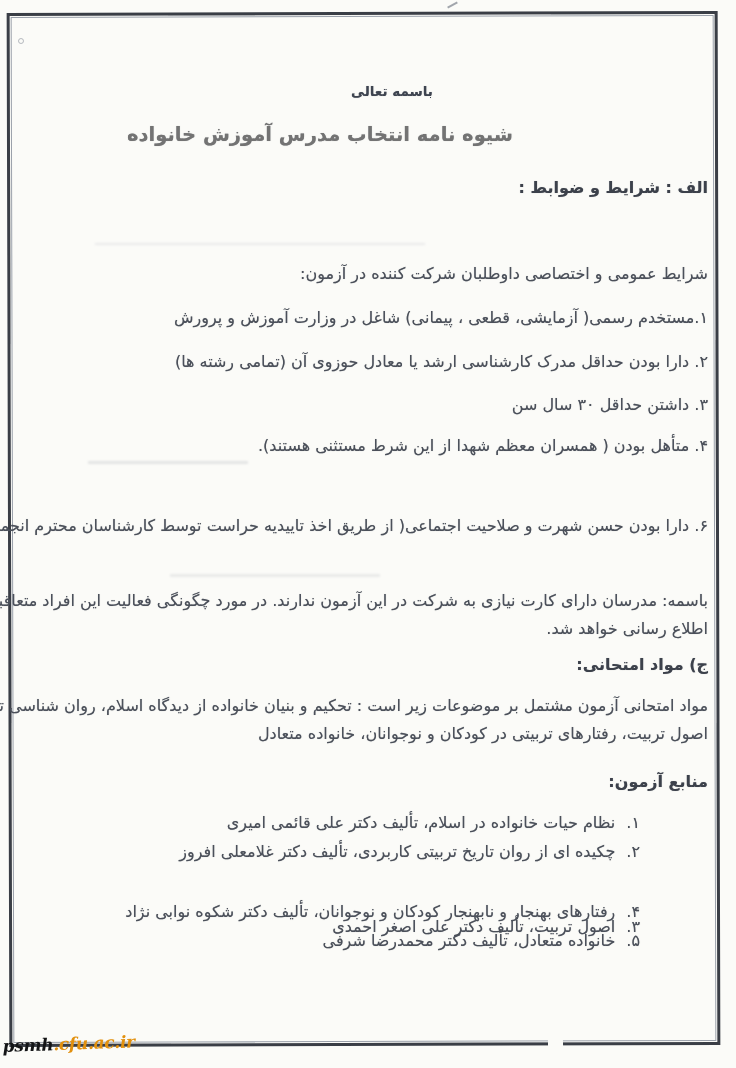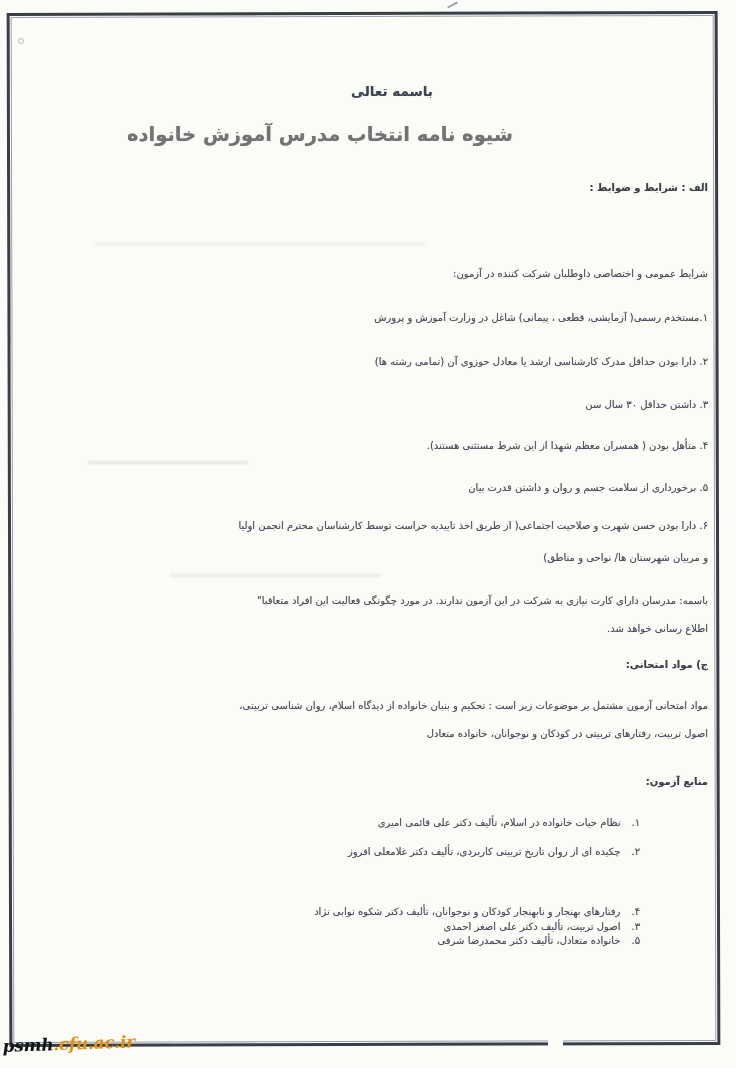--- a/index.html
+++ b/index.html
@@ -12,21 +12,21 @@
   
   .frame{
     position:absolute;left:8px;top:12px;width:711px;height:1034px;
     box-sizing:border-box;
     border:3px solid #3a3e46;
     box-shadow:inset 0 0 0 1px #fbfbf8, inset 0 0 0 2px #9aa0aa;
     transform:rotate(-0.15deg);
   }
   .t{
     position:absolute;direction:rtl;white-space:nowrap;
-    font-size:10px;line-height:22px;color:#4b505a;
+    font-size:16px;line-height:22px;color:#4b505a;
     text-shadow:0 0 0.7px rgba(75,80,90,0.55);
   }
   .b{font-weight:bold;color:#3c414b;}
   .bismillah{top:80px;left:322px;width:140px;text-align:center;font-size:13.5px;font-weight:bold;color:#3e4450;}
   .title{top:124px;left:153px;width:360px;text-align:center;font-size:19.5px;font-weight:bold;color:#737373;}
   .r{right:28px;}
   .sec-a{top:177px;}
   .intro{top:219px;}
   .date{font-weight:bold;text-decoration:underline;text-underline-offset:3px;color:#3c414b;}
   .cond-h{top:263px;}
@@ -81,23 +81,21 @@
 
   <div class="t b r sec-a">الف : شرایط و ضوابط :</div>
 
 
   <div class="t r cond-h">شرایط عمومی و اختصاصی داوطلبان شرکت کننده در آزمون:</div>
 
   <div class="t r c1">۱.مستخدم رسمی( آزمایشی، قطعی ، پیمانی) شاغل در وزارت آموزش و پرورش</div>
   <div class="t r c2">۲. دارا بودن حداقل مدرک کارشناسی ارشد یا معادل حوزوی آن (تمامی رشته ها)</div>
   <div class="t r c3">۳. داشتن حداقل ۳۰ سال سن</div>
   <div class="t r c4">۴. متأهل بودن ( همسران معظم شهدا از این شرط مستثنی هستند).</div>
-  <div class="t r c5">۵. برخورداری از سلامت جسم و روان و داشتن قدرت بیان</div>
   <div class="t r c6a">۶. دارا بودن حسن شهرت و صلاحیت اجتماعی( از طریق اخذ تاییدیه حراست توسط کارشناسان محترم انجمن اولیا</div>
-  <div class="t r c6b">و مربیان شهرستان ها/ نواحی و مناطق)</div>
 
   <div class="t r n1">باسمه: مدرسان دارای کارت نیازی به شرکت در این آزمون ندارند. در مورد چگونگی فعالیت این افراد متعاقبا"</div>
   <div class="t r n2">اطلاع رسانی خواهد شد.</div>
 
   <div class="t b r sec-c">ج) مواد امتحانی:</div>
 
   <div class="t r e2">اصول تربیت، رفتارهای تربیتی در کودکان و نوجوانان، خانواده متعادل</div>
   <div class="t r e1">مواد امتحانی آزمون مشتمل بر موضوعات زیر است : تحکیم و بنیان خانواده از دیدگاه اسلام، روان شناسی تربیتی،</div>
 
   <div class="t b r src-h">منابع آزمون:</div>

